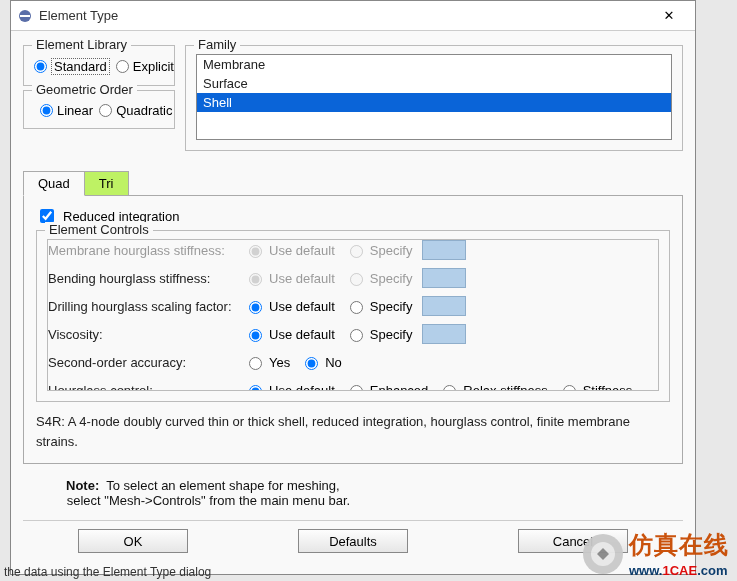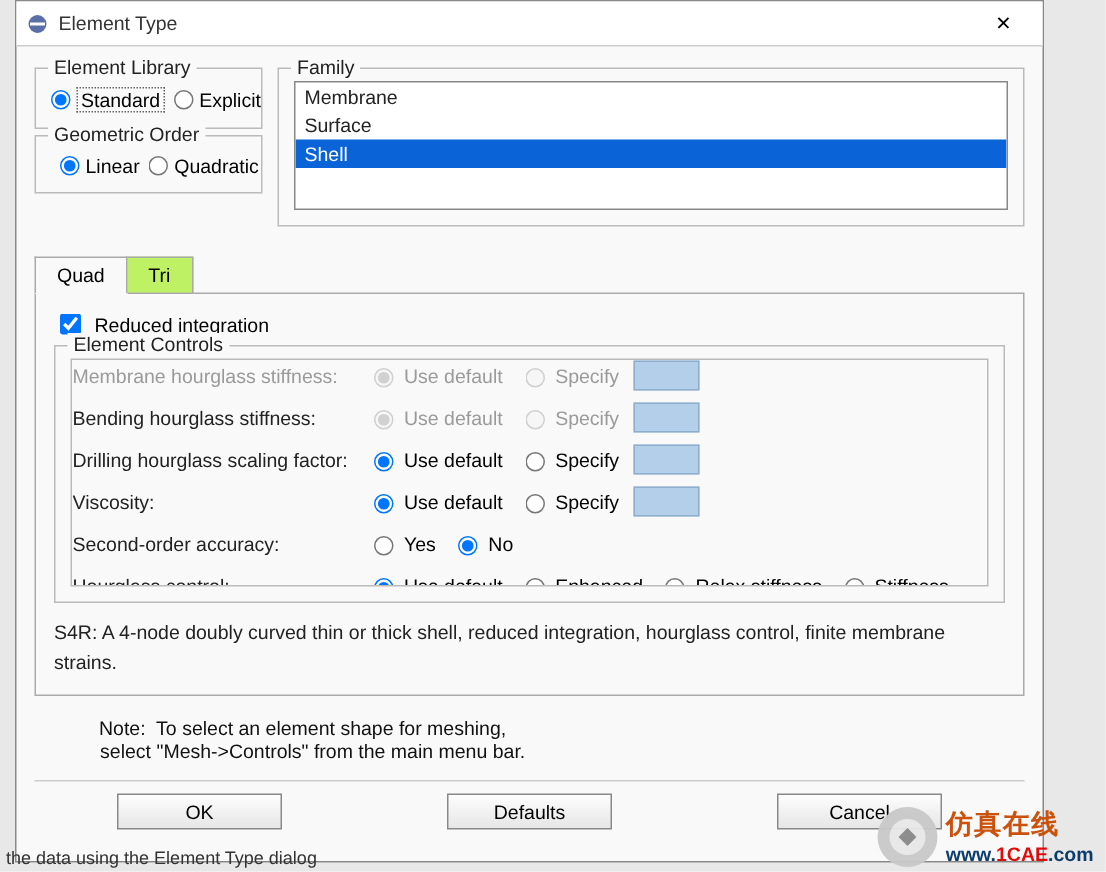--- a/index.html
+++ b/index.html
@@ -32,27 +32,27 @@
   .element-controls { position: relative; }
   .ec-scroll { border: 1px solid #bbb; height: 152px; overflow-y: scroll; padding: 6px 0; }
   .ec-row { display: flex; align-items: center; min-height: 28px; gap: 6px; }
   .ec-label { width: 190px; color: #222; }
   .ec-opts { display: flex; align-items: center; gap: 10px; }
   .opt { display: inline-flex; align-items: center; gap: 4px; }
   .opt.disabled { color: #9a9a9a; }
   .num-input { width: 44px; height: 20px; background: #b3cfe9; border: 1px solid #8faecb; }
   .description { margin-top: 10px; color: #222; line-height: 1.5; }
   .note { margin: 14px 4px 0; color: #111; }
-  .note b { font-weight: 400; padding-left: 39px; }
+  .note b { font-weight: 700; padding-left: 39px; }
   .button-row { border-top: 1px solid #ccc; margin-top: 12px; padding-top: 8px; display: flex; }
   .btn { width: 110px; height: 24px; text-align: center; border: 1px solid #888; background: linear-gradient(#fdfdfd,#e6e6e6); cursor: pointer; display: inline-flex; align-items: center; justify-content: center; }
   .btn-slot { flex: 1; display: flex; justify-content: center; }
   .watermark { position: absolute; right: 8px; bottom: 2px; display: flex; align-items: center; gap: 6px; opacity: 0.95; pointer-events: none; }
   .wm-circle { width: 40px; height: 40px; border-radius: 50%; background: #c9c9c9; display: flex; align-items: center; justify-content: center; }
-  .wm-text { color: #c84a00; font-size: 18px; font-weight: 600; letter-spacing: 1px; }
+  .wm-text { color: #c84a00; font-size: 24px; font-weight: 600; letter-spacing: 1px; text-align: right; }
   .wm-url { font-size: 16px; font-weight: 600; }
   .wm-url .r { color: #d00; }
   .wm-url .b { color: #036; }
   .bottom-cut { position: absolute; left: 0; bottom: 0; font-size: 12px; color: #333; padding: 2px 4px; }
   .watermark2 { position: absolute; left: 260px; top: 260px; color: #d8d8d8; font-size: 40px; font-weight: 700; letter-spacing: 6px; pointer-events: none; opacity: 0.7; }
 </style>
 </head>
 <body>
 
 <div class="watermark2">1CAE.COM</div>

